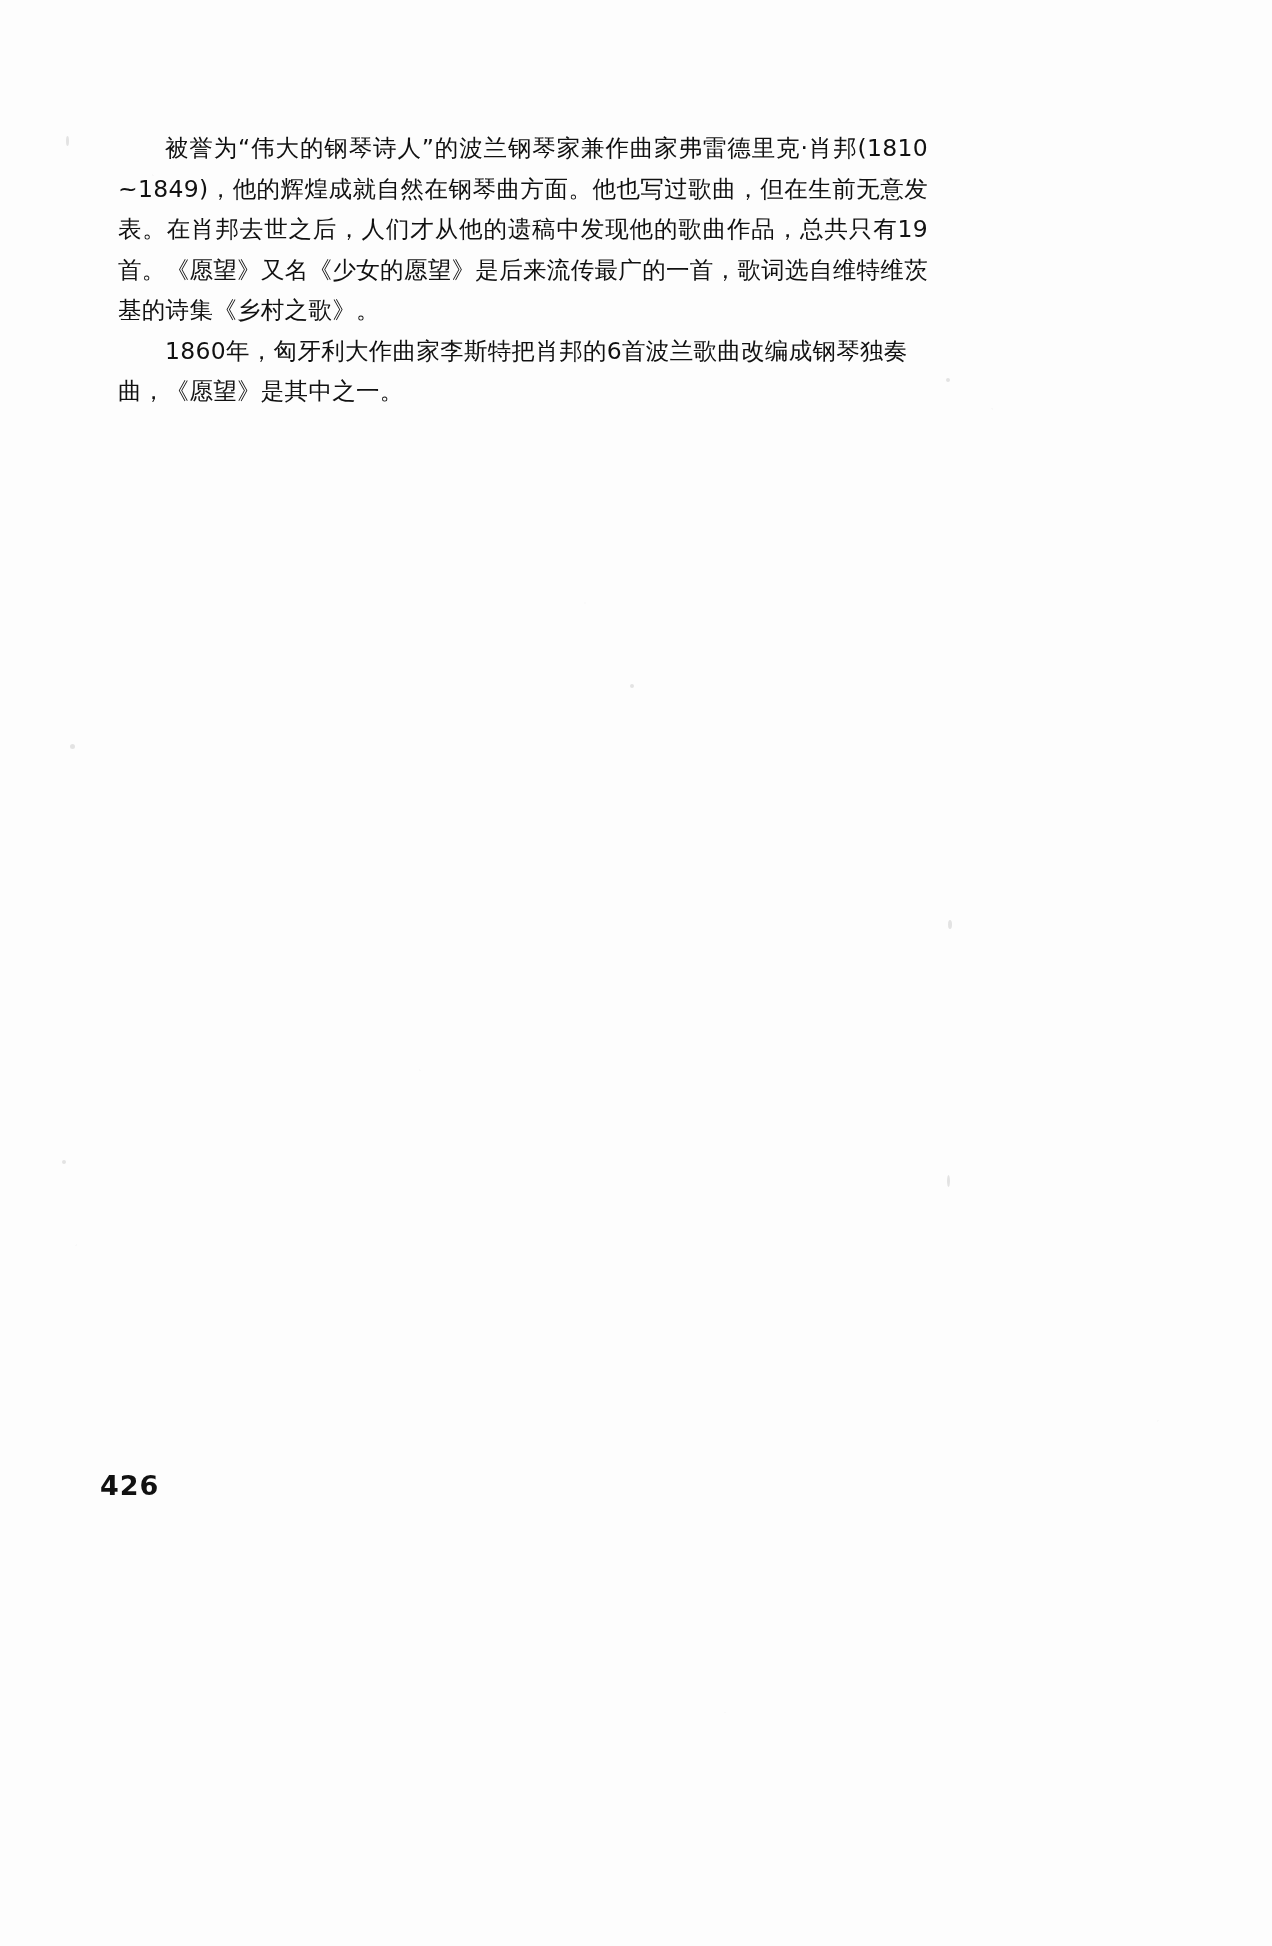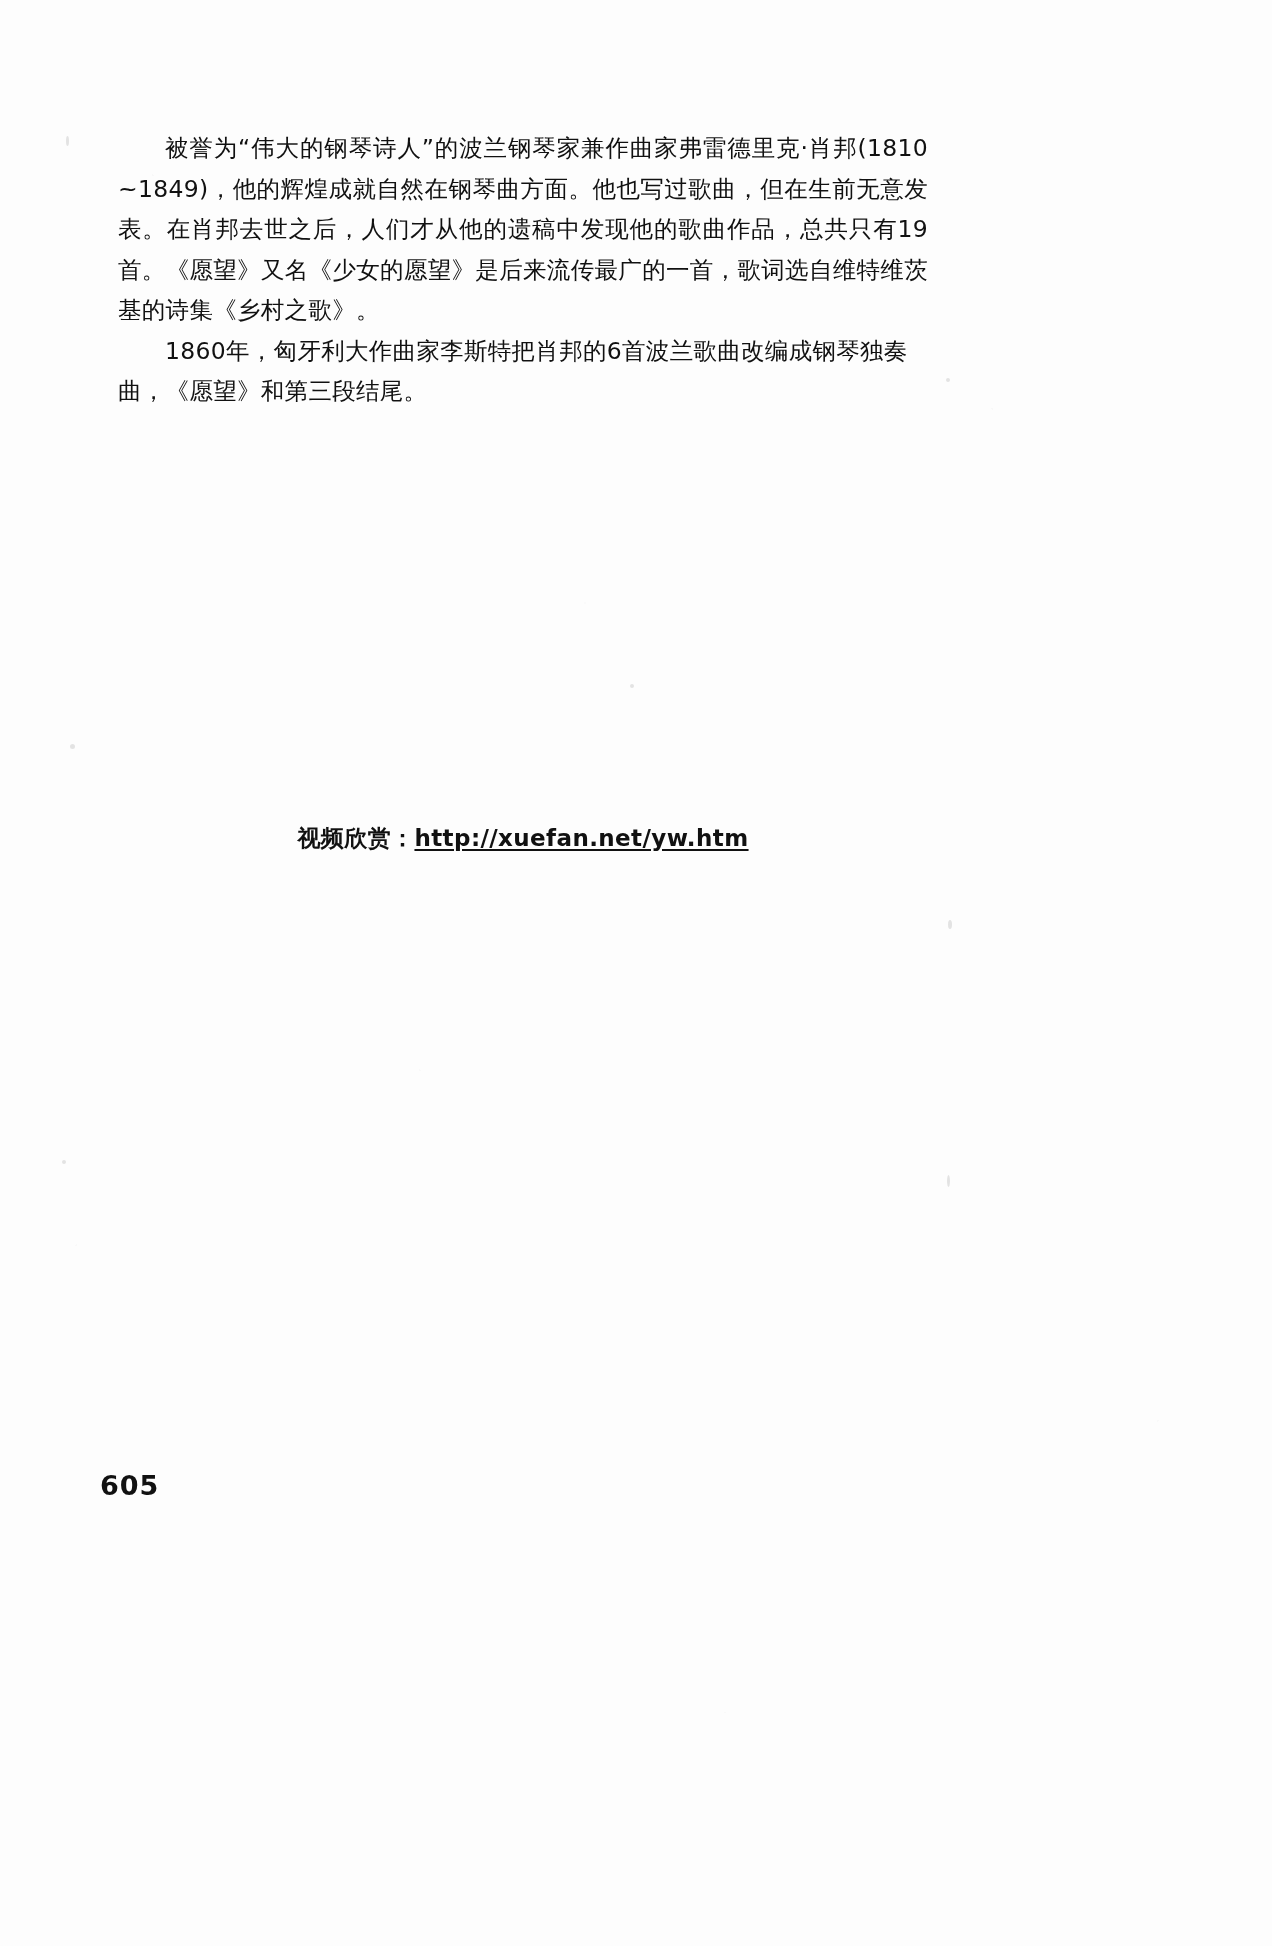--- a/index.html
+++ b/index.html
@@ -106,22 +106,19 @@
   <div class="edge-speck" style="left:66px;  top:136px;  width:3px; height:10px;"></div>
   <div class="edge-speck" style="left:946px; top:378px;  width:4px; height:4px;"></div>
   <div class="edge-speck" style="left:70px;  top:744px;  width:5px; height:5px;"></div>
   <div class="edge-speck" style="left:948px; top:920px;  width:4px; height:9px;"></div>
   <div class="edge-speck" style="left:947px; top:1175px; width:3px; height:12px;"></div>
   <div class="edge-speck" style="left:62px;  top:1160px; width:4px; height:4px;"></div>
   <div class="edge-speck" style="left:630px; top:684px;  width:4px; height:4px;"></div>
 
   <div class="text-block">
     <p class="para">被誉为“伟大的钢琴诗人”的波兰钢琴家兼作曲家弗雷德里克·肖邦(1810~1849)，他的辉煌成就自然在钢琴曲方面。他也写过歌曲，但在生前无意发表。在肖邦去世之后，人们才从他的遗稿中发现他的歌曲作品，总共只有19首。《愿望》又名《少女的愿望》是后来流传最广的一首，歌词选自维特维茨基的诗集《乡村之歌》。</p>
-    <p class="para last-loose">1860年，匈牙利大作曲家李斯特把肖邦的6首波兰歌曲改编成钢琴独奏曲，《愿望》和第三段结尾。</p>
+    <p class="para last-loose">1860年，匈牙利大作曲家李斯特把肖邦的6首波兰歌曲改编成钢琴独奏曲，《愿望》是其中之一。</p>
 
-    <div class="url-line">
-      <span class="label">视频欣赏：</span><span class="url">http://xuefan.net/yw.htm</span>
-    </div>
   </div>
 
-  <div class="folio">605</div>
+  <div class="folio">426</div>
 
 </div>
 
 </body></html>

